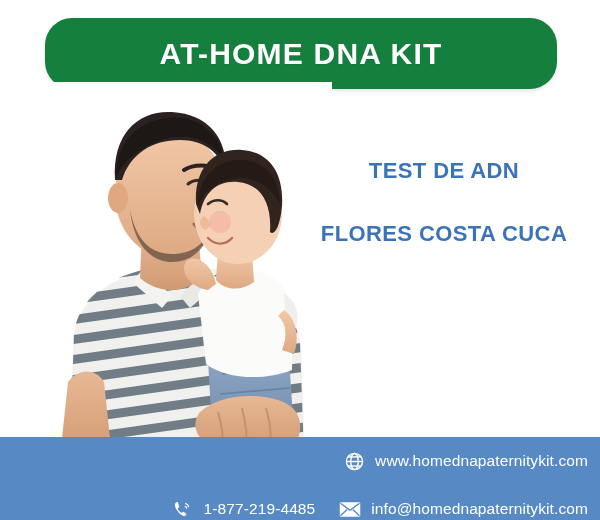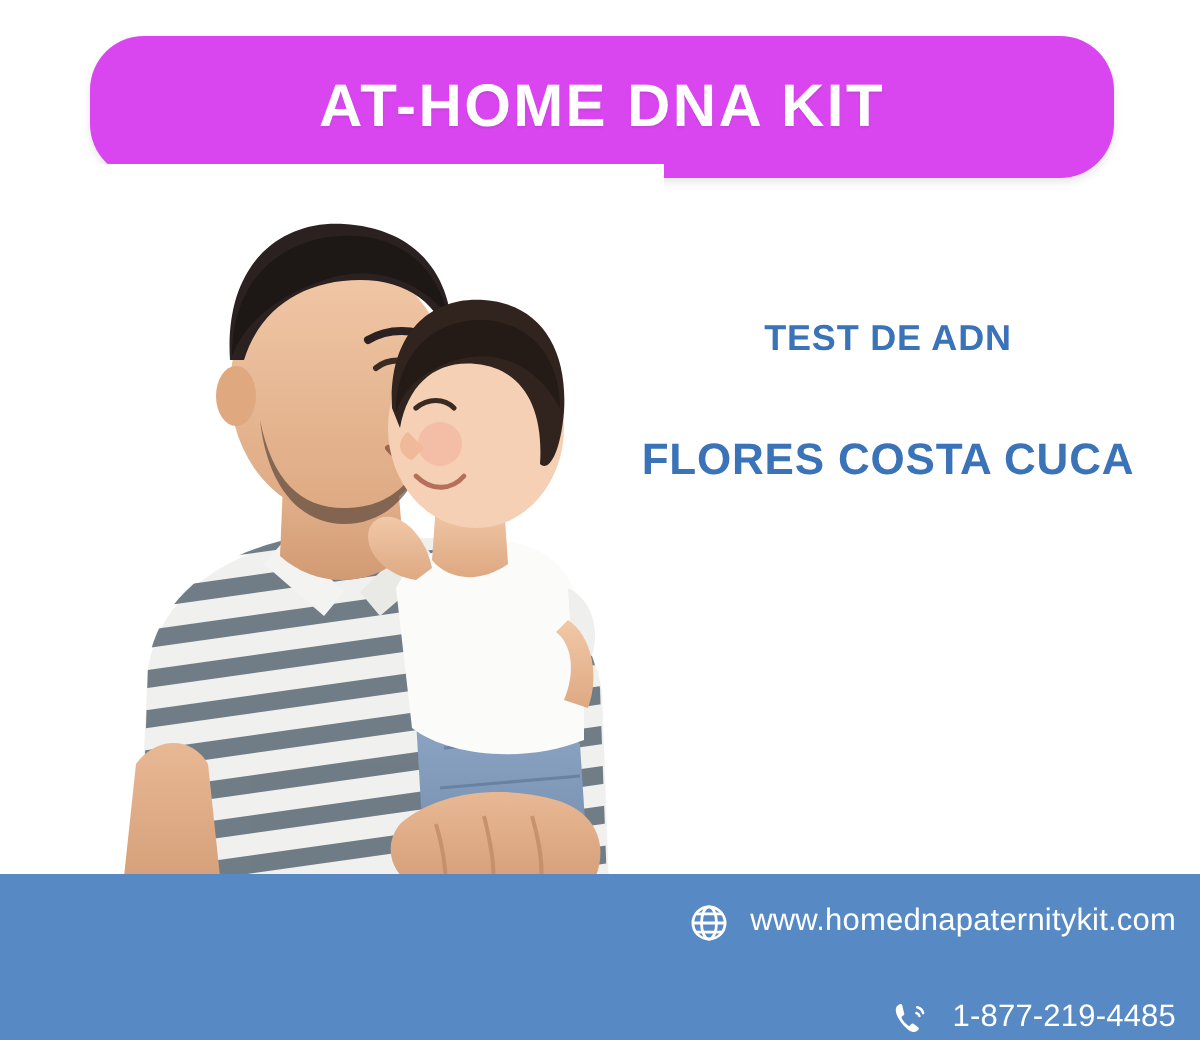--- a/index.html
+++ b/index.html
@@ -14,21 +14,21 @@
     position:absolute;inset:0;
     background:#ffffff;
     overflow:hidden;
   }
 
   
   .header-banner{
     position:absolute;
     left:45px;top:18px;
     width:512px;height:71px;
-    background:#d946ef;
+    background:#15803d;
     border-radius:27px;
     display:flex;align-items:center;justify-content:center;
     box-shadow:0 2px 4px rgba(0,0,0,0.10);
   }
   .header-title{
     color:#ffffff;
     font-size:30px;
     font-weight:bold;
     letter-spacing:1.2px;
     line-height:1;
@@ -46,21 +46,21 @@
 
   
   .headline-block{
     position:absolute;
     left:300px;top:160px;
     width:288px;
     text-align:center;
   }
   .headline-line{
     color:#3B73B9;
-    font-size:18px;
+    font-size:22px;
     font-weight:bold;
     letter-spacing:0.4px;
     line-height:1;
     white-space:nowrap;
   }
   .headline-line.l1{margin-bottom:41px;}
   .headline-line.l2{margin-bottom:41px;}
   .headline-line.l3{font-size:22px;}
 
   
@@ -254,16 +254,26 @@
                      1.3.3 2.8-.5 3.3-1.4.3-.6.1-1.1-.4-1.5l-2.3-1.7c-.5-.4-1-.3-1.4.1l-.9.9
                      c-.2.2-.5.2-.8 0-1-.6-2-1.5-2.8-2.6-.7-1-.9-1.4-1.1-1.9-.1-.3 0-.5.2-.7l1-.8
                      c.4-.3.5-.9.2-1.4L6.9 3.9c-.2-.3-.4-.5-.7-.5z" fill="#ffffff"></path>
             <path d="M15.6 5.3c1.6.4 2.9 1.7 3.3 3.3" stroke="#ffffff" stroke-width="1.5" fill="none" stroke-linecap="round"></path>
             <path d="M15.1 8.6c.8.2 1.5.9 1.7 1.7" stroke="#ffffff" stroke-width="1.5" fill="none" stroke-linecap="round"></path>
           </svg>
         </span>
         <span class="ftext">1-877-219-4485</span>
       </div>
 
+      <div class="fitem">
+        <span class="ficon">
+          <svg width="22" height="17" viewBox="0 0 26 19">
+            <rect x="0.9" y="0.9" width="24.2" height="17.2" rx="1.6" fill="#ffffff"></rect>
+            <path d="M1.8 2.1 L13 10.4 L24.2 2.1" stroke="#5789C4" stroke-width="1.8" fill="none" stroke-linejoin="round"></path>
+            <path d="M1.8 16.9 L9.6 9.4 M24.2 16.9 L16.4 9.4" stroke="#5789C4" stroke-width="1.6" fill="none"></path>
+          </svg>
+        </span>
+        <span class="ftext">info@homednapaternitykit.com</span>
+      </div>
     </div>
 
   </div>
 </div>
 
 </body></html>

